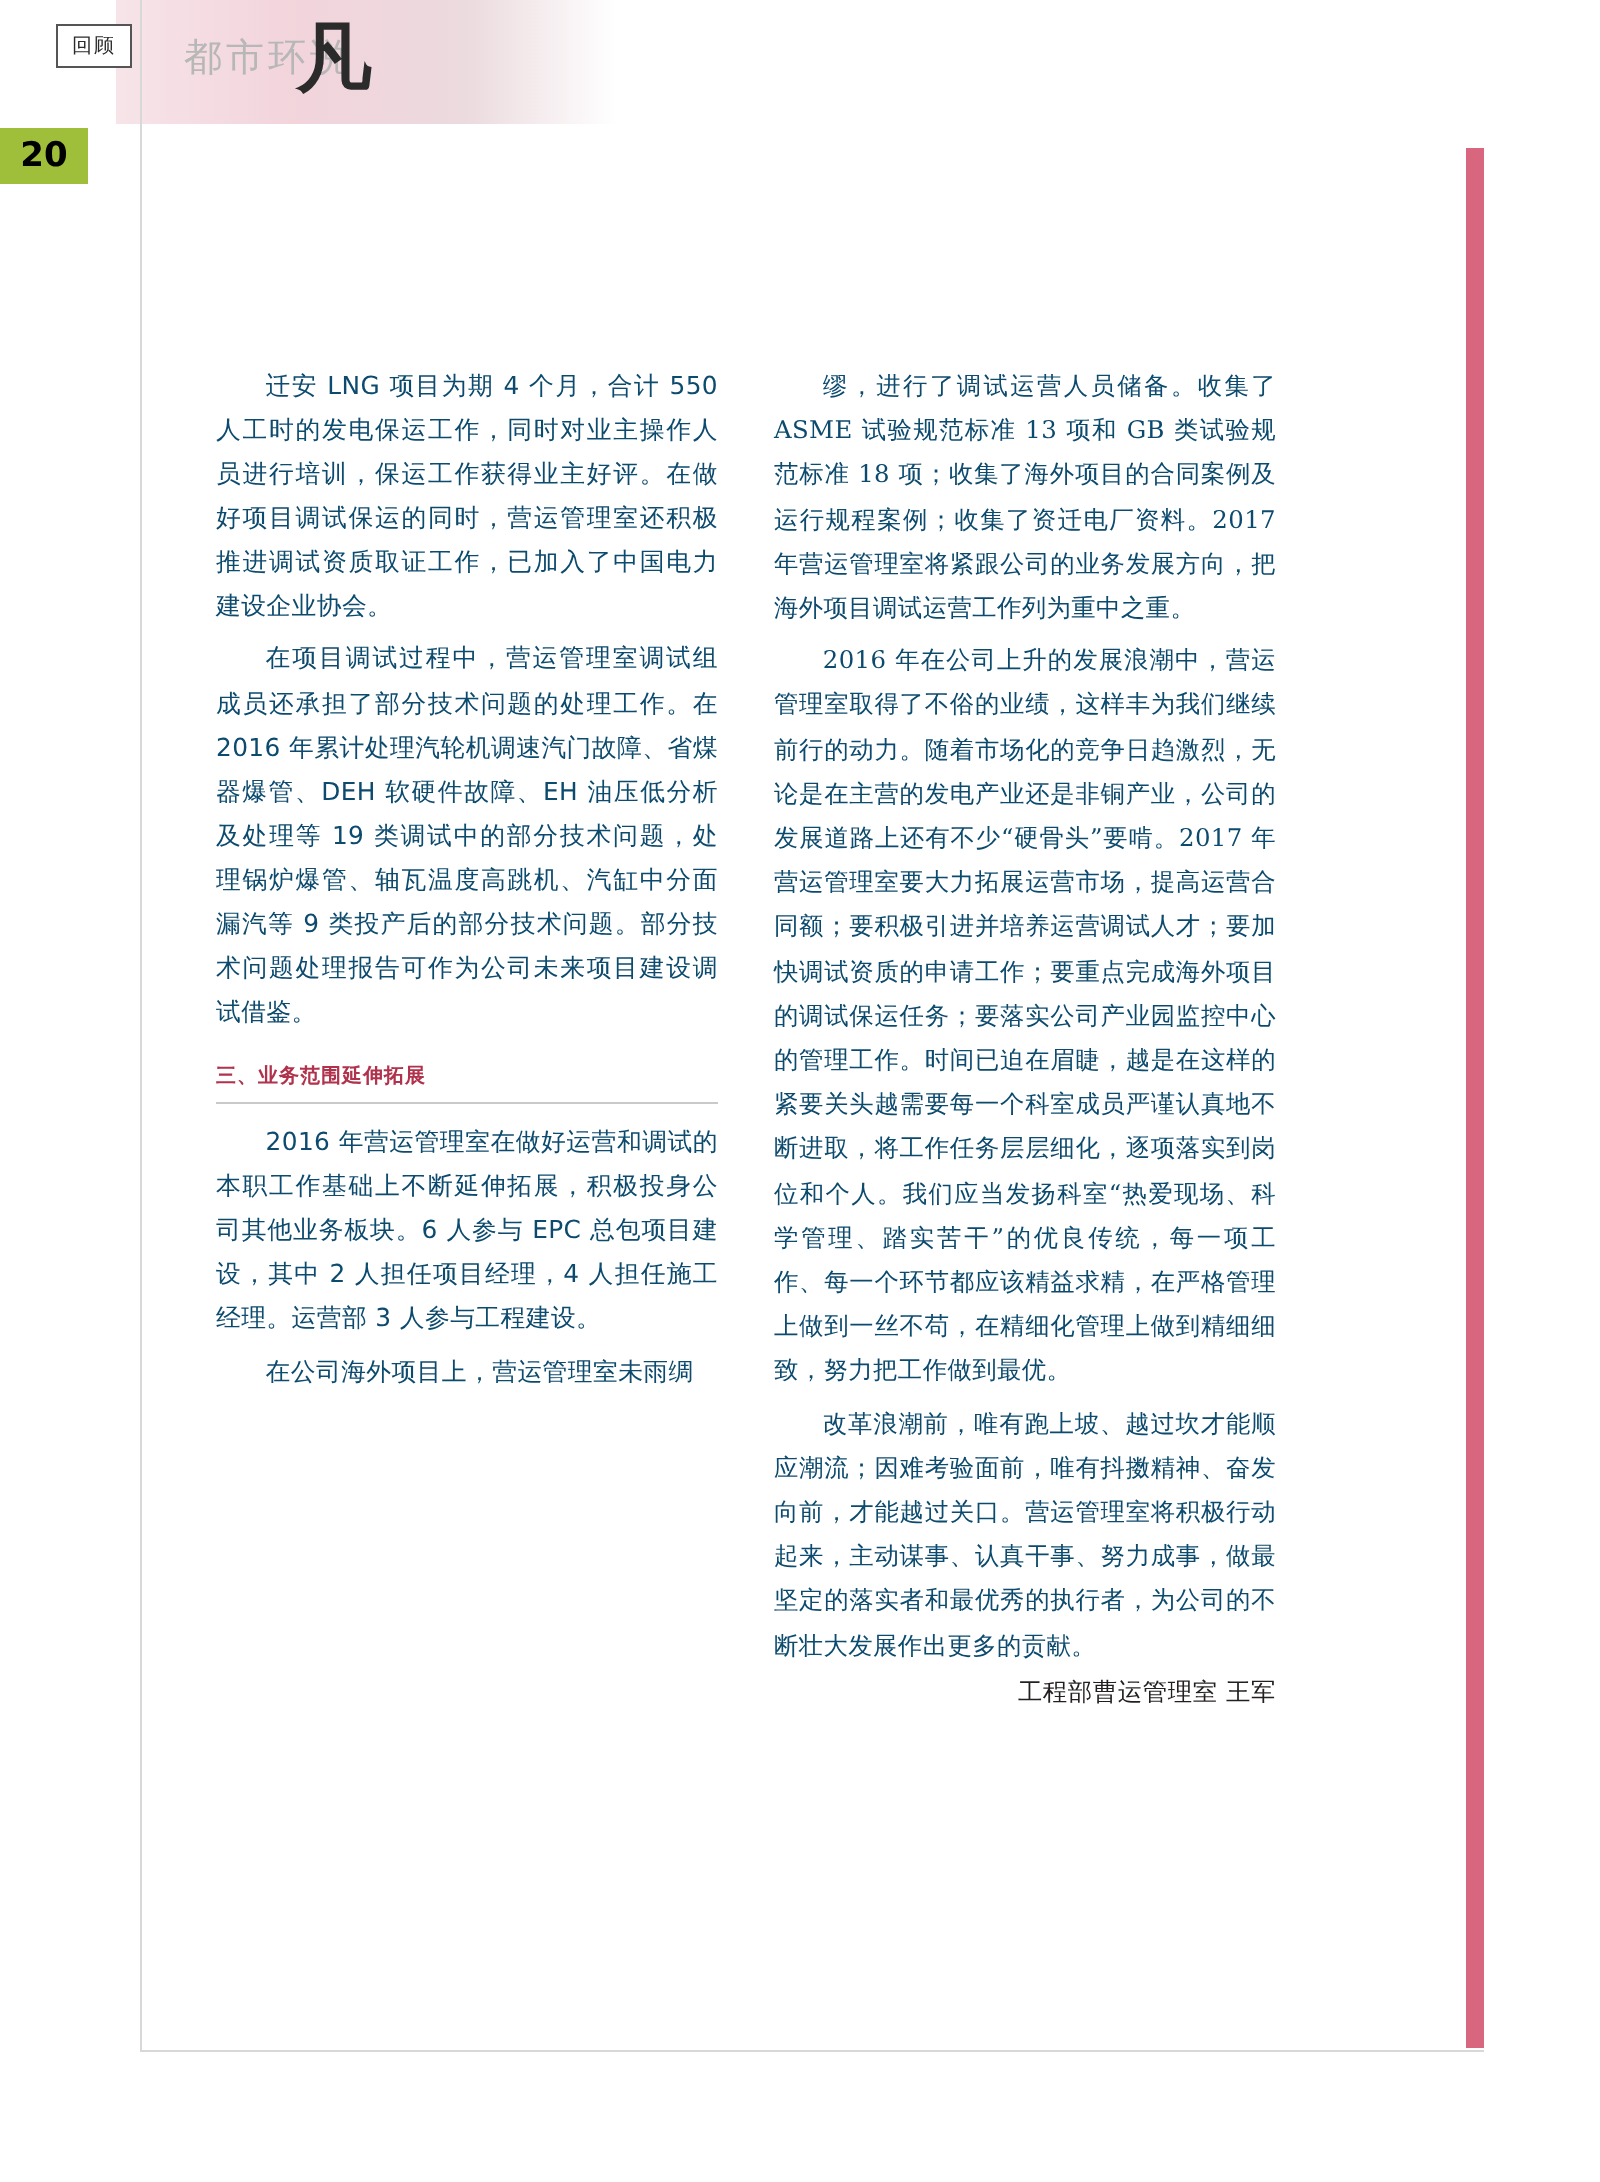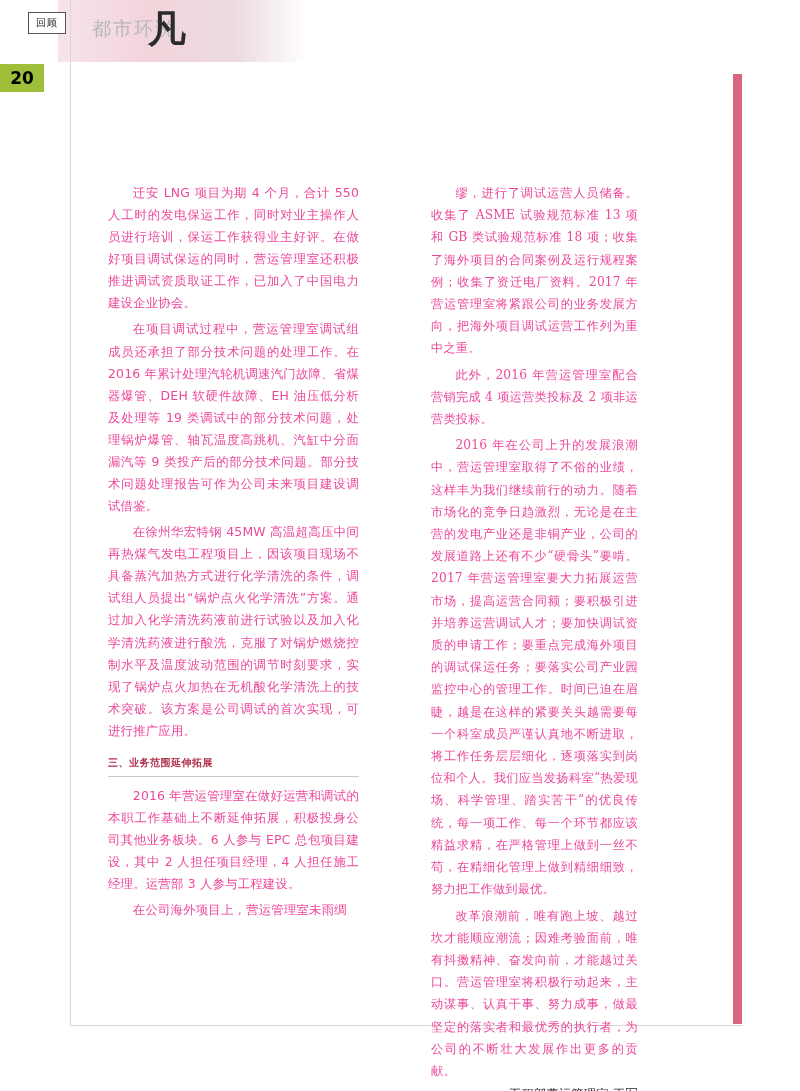--- a/index.html
+++ b/index.html
@@ -119,29 +119,28 @@
   .col {
     width: 251px;
     position: relative;
   }
   p.para {
     margin: 0 0 4px 0;
     font-size: 12.4px;
     line-height: 1.78;
     text-align: justify;
     text-indent: 2em;
-    color: #ec4899;
+    color: #0c4a6e;
     font-family: "DejaVu Sans", sans-serif;
     letter-spacing: 0.2px;
   }
   .col-right p.para {
     font-family: "DejaVu Serif", serif;
     font-size: 12.2px;
     line-height: 1.82;
-    margin-left: 44px;
   }
   .section-head {
     margin: 14px 0 6px 0;
     font-size: 10px;
     font-weight: bold;
     color: #b0324c;
     font-family: Liberation Serif, serif;
     letter-spacing: 0.5px;
   }
   .section-rule {
@@ -174,31 +173,29 @@
 
   <div class="left-rule"></div>
   <div class="right-bar"></div>
   <div class="bottom-rule"></div>
 
   <div class="columns">
 
     <div class="col col-left">
       <p class="para">迁安 LNG 项目为期 4 个月，合计 550 人工时的发电保运工作，同时对业主操作人员进行培训，保运工作获得业主好评。在做好项目调试保运的同时，营运管理室还积极推进调试资质取证工作，已加入了中国电力建设企业协会。</p>
       <p class="para">在项目调试过程中，营运管理室调试组成员还承担了部分技术问题的处理工作。在 2016 年累计处理汽轮机调速汽门故障、省煤器爆管、DEH 软硬件故障、EH 油压低分析及处理等 19 类调试中的部分技术问题，处理锅炉爆管、轴瓦温度高跳机、汽缸中分面漏汽等 9 类投产后的部分技术问题。部分技术问题处理报告可作为公司未来项目建设调试借鉴。</p>
-      <p class="para">在徐州华宏特钢 45MW 高温超高压中间再热煤气发电工程项目上，因该项目现场不具备蒸汽加热方式进行化学清洗的条件，调试组人员提出“锅炉点火化学清洗”方案。通过加入化学清洗药液前进行试验以及加入化学清洗药液进行酸洗，克服了对锅炉燃烧控制水平及温度波动范围的调节时刻要求，实现了锅炉点火加热在无机酸化学清洗上的技术突破。该方案是公司调试的首次实现，可进行推广应用。</p>
 
       <div class="section-head">三、业务范围延伸拓展</div>
       <div class="section-rule"></div>
 
       <p class="para">2016 年营运管理室在做好运营和调试的本职工作基础上不断延伸拓展，积极投身公司其他业务板块。6 人参与 EPC 总包项目建设，其中 2 人担任项目经理，4 人担任施工经理。运营部 3 人参与工程建设。</p>
       <p class="para">在公司海外项目上，营运管理室未雨绸</p>
     </div>
 
     <div class="col col-right">
       <p class="para">缪，进行了调试运营人员储备。收集了 ASME 试验规范标准 13 项和 GB 类试验规范标准 18 项；收集了海外项目的合同案例及运行规程案例；收集了资迁电厂资料。2017 年营运管理室将紧跟公司的业务发展方向，把海外项目调试运营工作列为重中之重。</p>
-      <p class="para">此外，2016 年营运管理室配合营销完成 4 项运营类投标及 2 项非运营类投标。</p>
       <p class="para">2016 年在公司上升的发展浪潮中，营运管理室取得了不俗的业绩，这样丰为我们继续前行的动力。随着市场化的竞争日趋激烈，无论是在主营的发电产业还是非铜产业，公司的发展道路上还有不少“硬骨头”要啃。2017 年营运管理室要大力拓展运营市场，提高运营合同额；要积极引进并培养运营调试人才；要加快调试资质的申请工作；要重点完成海外项目的调试保运任务；要落实公司产业园监控中心的管理工作。时间已迫在眉睫，越是在这样的紧要关头越需要每一个科室成员严谨认真地不断进取，将工作任务层层细化，逐项落实到岗位和个人。我们应当发扬科室“热爱现场、科学管理、踏实苦干”的优良传统，每一项工作、每一个环节都应该精益求精，在严格管理上做到一丝不苟，在精细化管理上做到精细细致，努力把工作做到最优。</p>
       <p class="para">改革浪潮前，唯有跑上坡、越过坎才能顺应潮流；因难考验面前，唯有抖擞精神、奋发向前，才能越过关口。营运管理室将积极行动起来，主动谋事、认真干事、努力成事，做最坚定的落实者和最优秀的执行者，为公司的不断壮大发展作出更多的贡献。</p>
       <div class="signature">工程部曹运管理室 王军</div>
     </div>
 
   </div>
 </div>
 
 </body></html>

